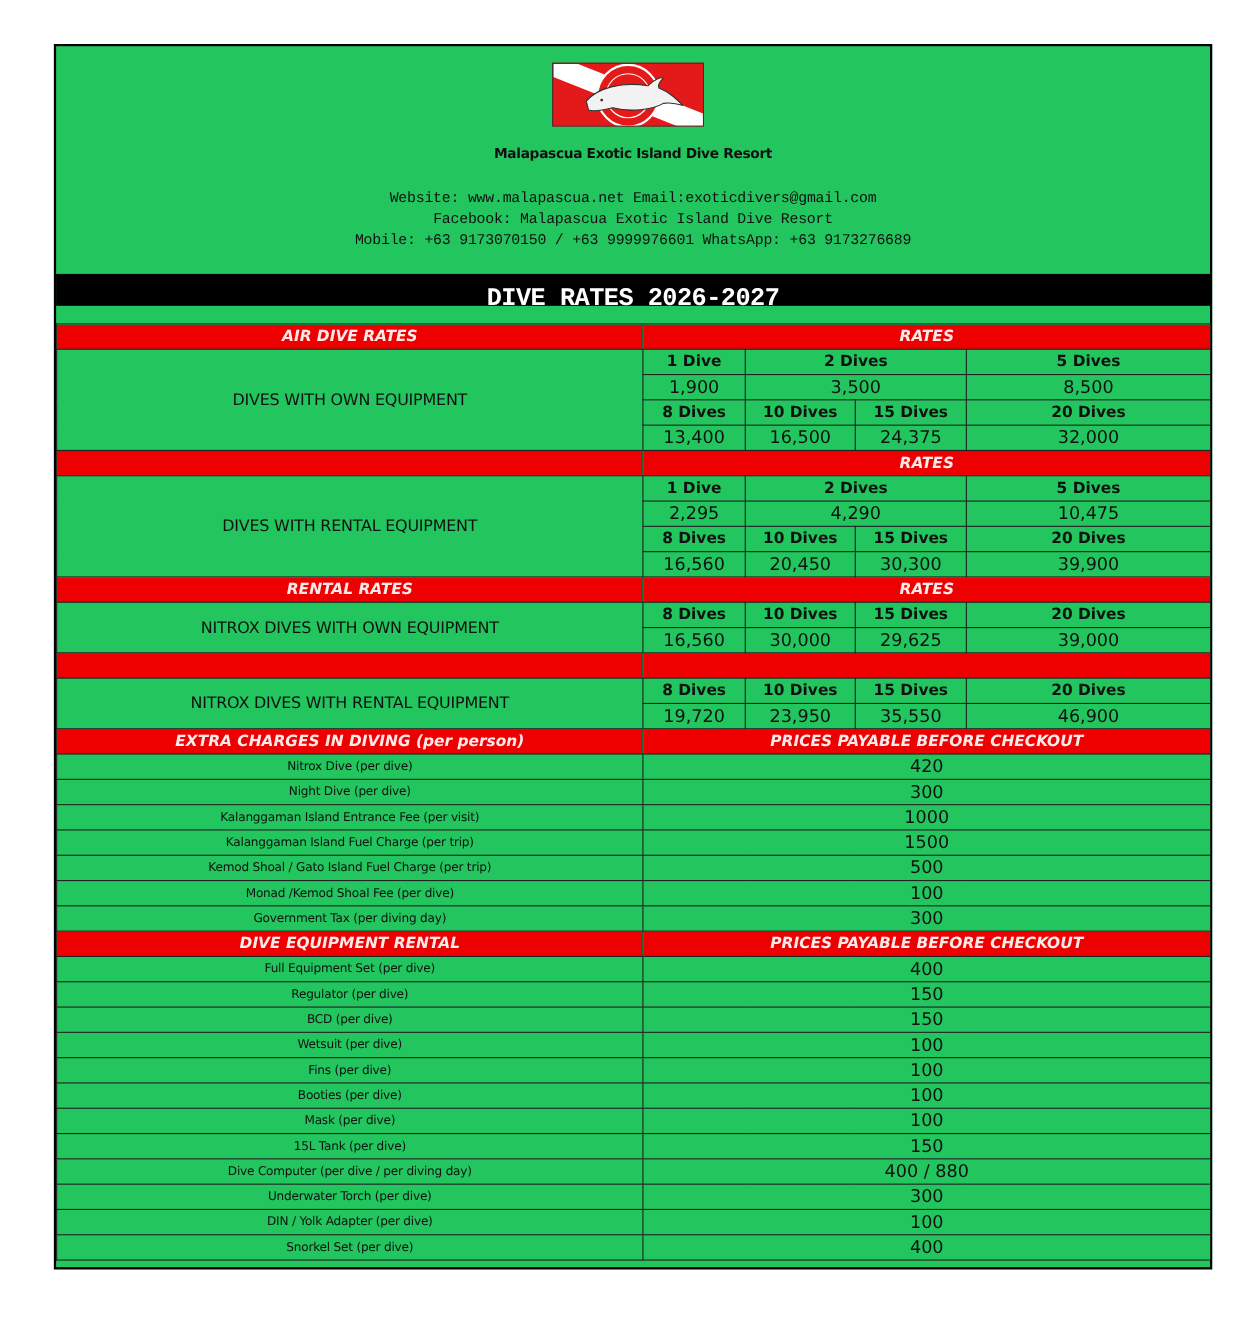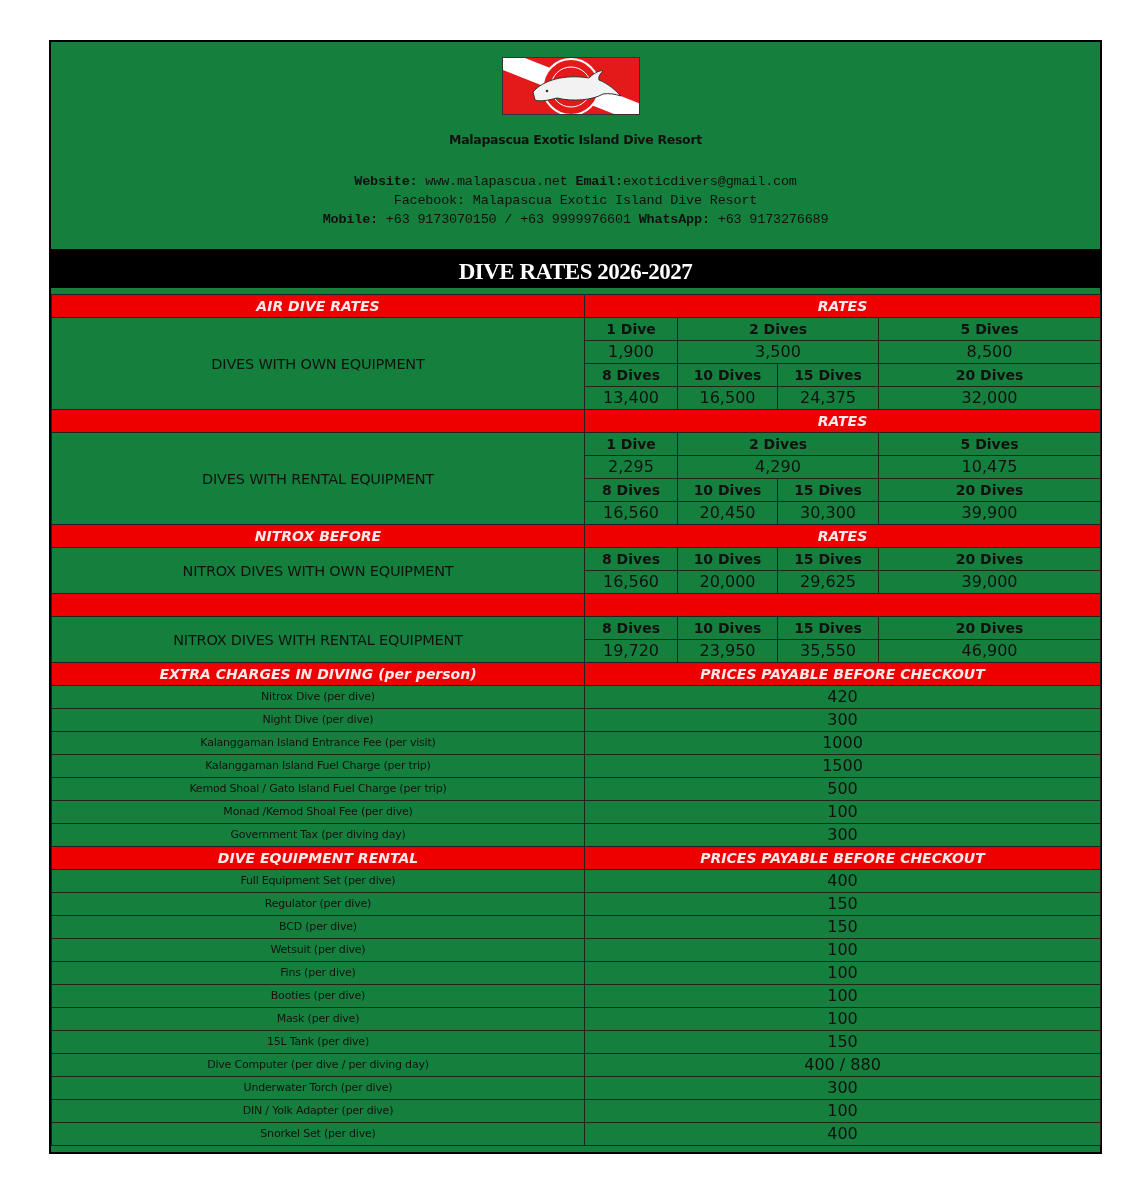--- a/index.html
+++ b/index.html
@@ -1,42 +1,42 @@
 <!DOCTYPE html>
 <html><head>
 <meta charset="utf-8">
 <style>
   * { box-sizing: border-box; margin: 0; padding: 0; }
   html, body { width: 1143px; height: 1201px; background: #ffffff; }
   body { position: relative; font-family: "Liberation Sans", sans-serif; color: #111; }
   .sheet {
     position: absolute; left: 49px; top: 40px; width: 1053px; height: 1114px;
-    border: 2px solid #000; background: #15803d;
+    border: 2px solid #000; background: #22c55e;
   }
   .header { position: absolute; left: 0; top: 0; width: 100%; height: 207px; text-align: center; }
   .logo {
     position: absolute; left: 451px; top: 15px; width: 138px; height: 58px;
     border: 1px solid #333; overflow: hidden; background: #e41a1a;
   }
   .logo svg { display: block; }
   .resort-name {
     position: absolute; top: 90px; left: 0; width: 100%;
     font-family: "DejaVu Sans", sans-serif; font-weight: bold; font-size: 12.5px; letter-spacing: -0.3px;
   }
   .contact {
     position: absolute; left: 0; width: 100%;
     font-family: "Liberation Mono", monospace; font-size: 13.5px; letter-spacing: -0.2px;
   }
-  .contact b { font-weight: bold; }
+  .contact b { font-weight: normal; }
   .c1 { top: 112px; } .c2 { top: 132px; } .c3 { top: 151px; } .c4 { top: 170px; }
 
   .title-bar {
-    position: absolute; left: 0; top: 207px; width: 100%; height: 39px;
+    position: absolute; left: 0; top: 207px; width: 100%; height: 29px;
     background: #000; color: #fff; text-align: center;
-    font-family: Liberation Serif, serif; font-weight: bold; font-size: 23px; line-height: 45px;
+    font-family: Liberation Mono, monospace; font-weight: bold; font-size: 23px; line-height: 45px;
     letter-spacing: -0.5px;
   }
   table.rates {
     position: absolute; left: 0; top: 252px; width: 1049px;
     border-collapse: collapse; table-layout: fixed;
     font-family: "DejaVu Sans", sans-serif; font-size: 14px;
   }
   table.rates td {
     border: 1.5px solid #222; text-align: center; vertical-align: middle;
     height: 23px; padding: 0; line-height: 20px; white-space: nowrap; overflow: hidden;
@@ -142,33 +142,33 @@
         <td class="hd">20 Dives</td>
       </tr>
       <tr>
         <td class="num">16,560</td>
         <td class="num">20,450</td>
         <td class="num">30,300</td>
         <td class="num">39,900</td>
       </tr>
 
       <tr>
-        <td class="red">NITROX BEFORE</td>
+        <td class="red">RENTAL RATES</td>
         <td class="red" colspan="4">RATES</td>
       </tr>
       <tr>
         <td class="lbl" rowspan="2">NITROX DIVES WITH OWN EQUIPMENT</td>
         <td class="hd">8 Dives</td>
         <td class="hd">10 Dives</td>
         <td class="hd">15 Dives</td>
         <td class="hd">20 Dives</td>
       </tr>
       <tr>
         <td class="num">16,560</td>
-        <td class="num">20,000</td>
+        <td class="num">30,000</td>
         <td class="num">29,625</td>
         <td class="num">39,000</td>
       </tr>
       <tr>
         <td class="red"></td>
         <td class="red" colspan="4"></td>
       </tr>
       <tr>
         <td class="lbl" rowspan="2">NITROX DIVES WITH RENTAL EQUIPMENT</td>
         <td class="hd">8 Dives</td>

